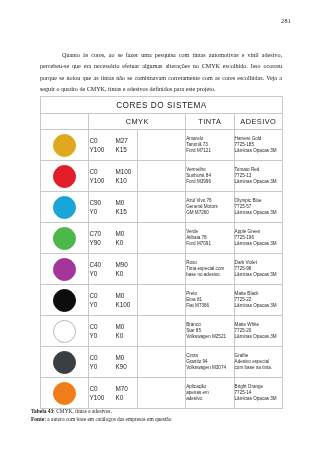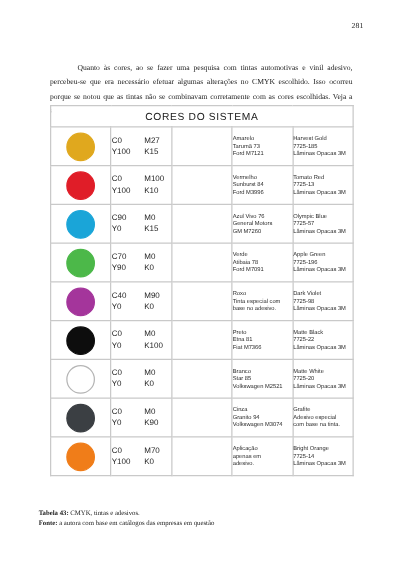--- a/index.html
+++ b/index.html
@@ -47,21 +47,21 @@
     line-height: 11.2px;
     text-align: justify;
     text-indent: 22px;
     color: #1b1b1b;
     hyphens: none;
   }
 
   
   .table-wrap {
     position: absolute;
-    top: 84px;
+    top: 96px;
     left: 40px;
     width: 226px;
   }
 
   table.colors {
     border-collapse: collapse;
     width: 243px;
     table-layout: fixed;
   }
 
@@ -171,20 +171,26 @@
   <div class="page-number">281</div>
 
   <p class="body-text">Quanto às cores, ao se fazer uma pesquisa com tintas automotivas e vinil adesivo, percebeu-se que era necessário efetuar algumas alterações no CMYK escolhido. Isso ocorreu porque se notou que as tintas não se combinavam corretamente com as cores escolhidas. Veja a seguir o quadro de CMYK, tintas e adesivos definidos para este projeto.</p>
 
   <div class="table-wrap">
     <table class="colors">
       <tbody>
         <tr>
           <td class="tbl-title" colspan="5">CORES DO SISTEMA</td>
         </tr>
+        <tr class="tbl-head">
+          <td class="blank"></td>
+          <td colspan="2">CMYK</td>
+          <td>TINTA</td>
+          <td>ADESIVO</td>
+        </tr>
 
       <tr class="data-row">
             <td class="swatch-cell"><span class="swatch" style="background: rgb(224, 168, 30); border: 0.5px solid rgb(224, 168, 30);"></span></td>
             <td class="cmyk-cell">
               <div class="cmyk-grid">
                 <span>C0</span>
                 <span>M27</span>
                 <span>Y100</span>
                 <span>K15</span>
               </div>

